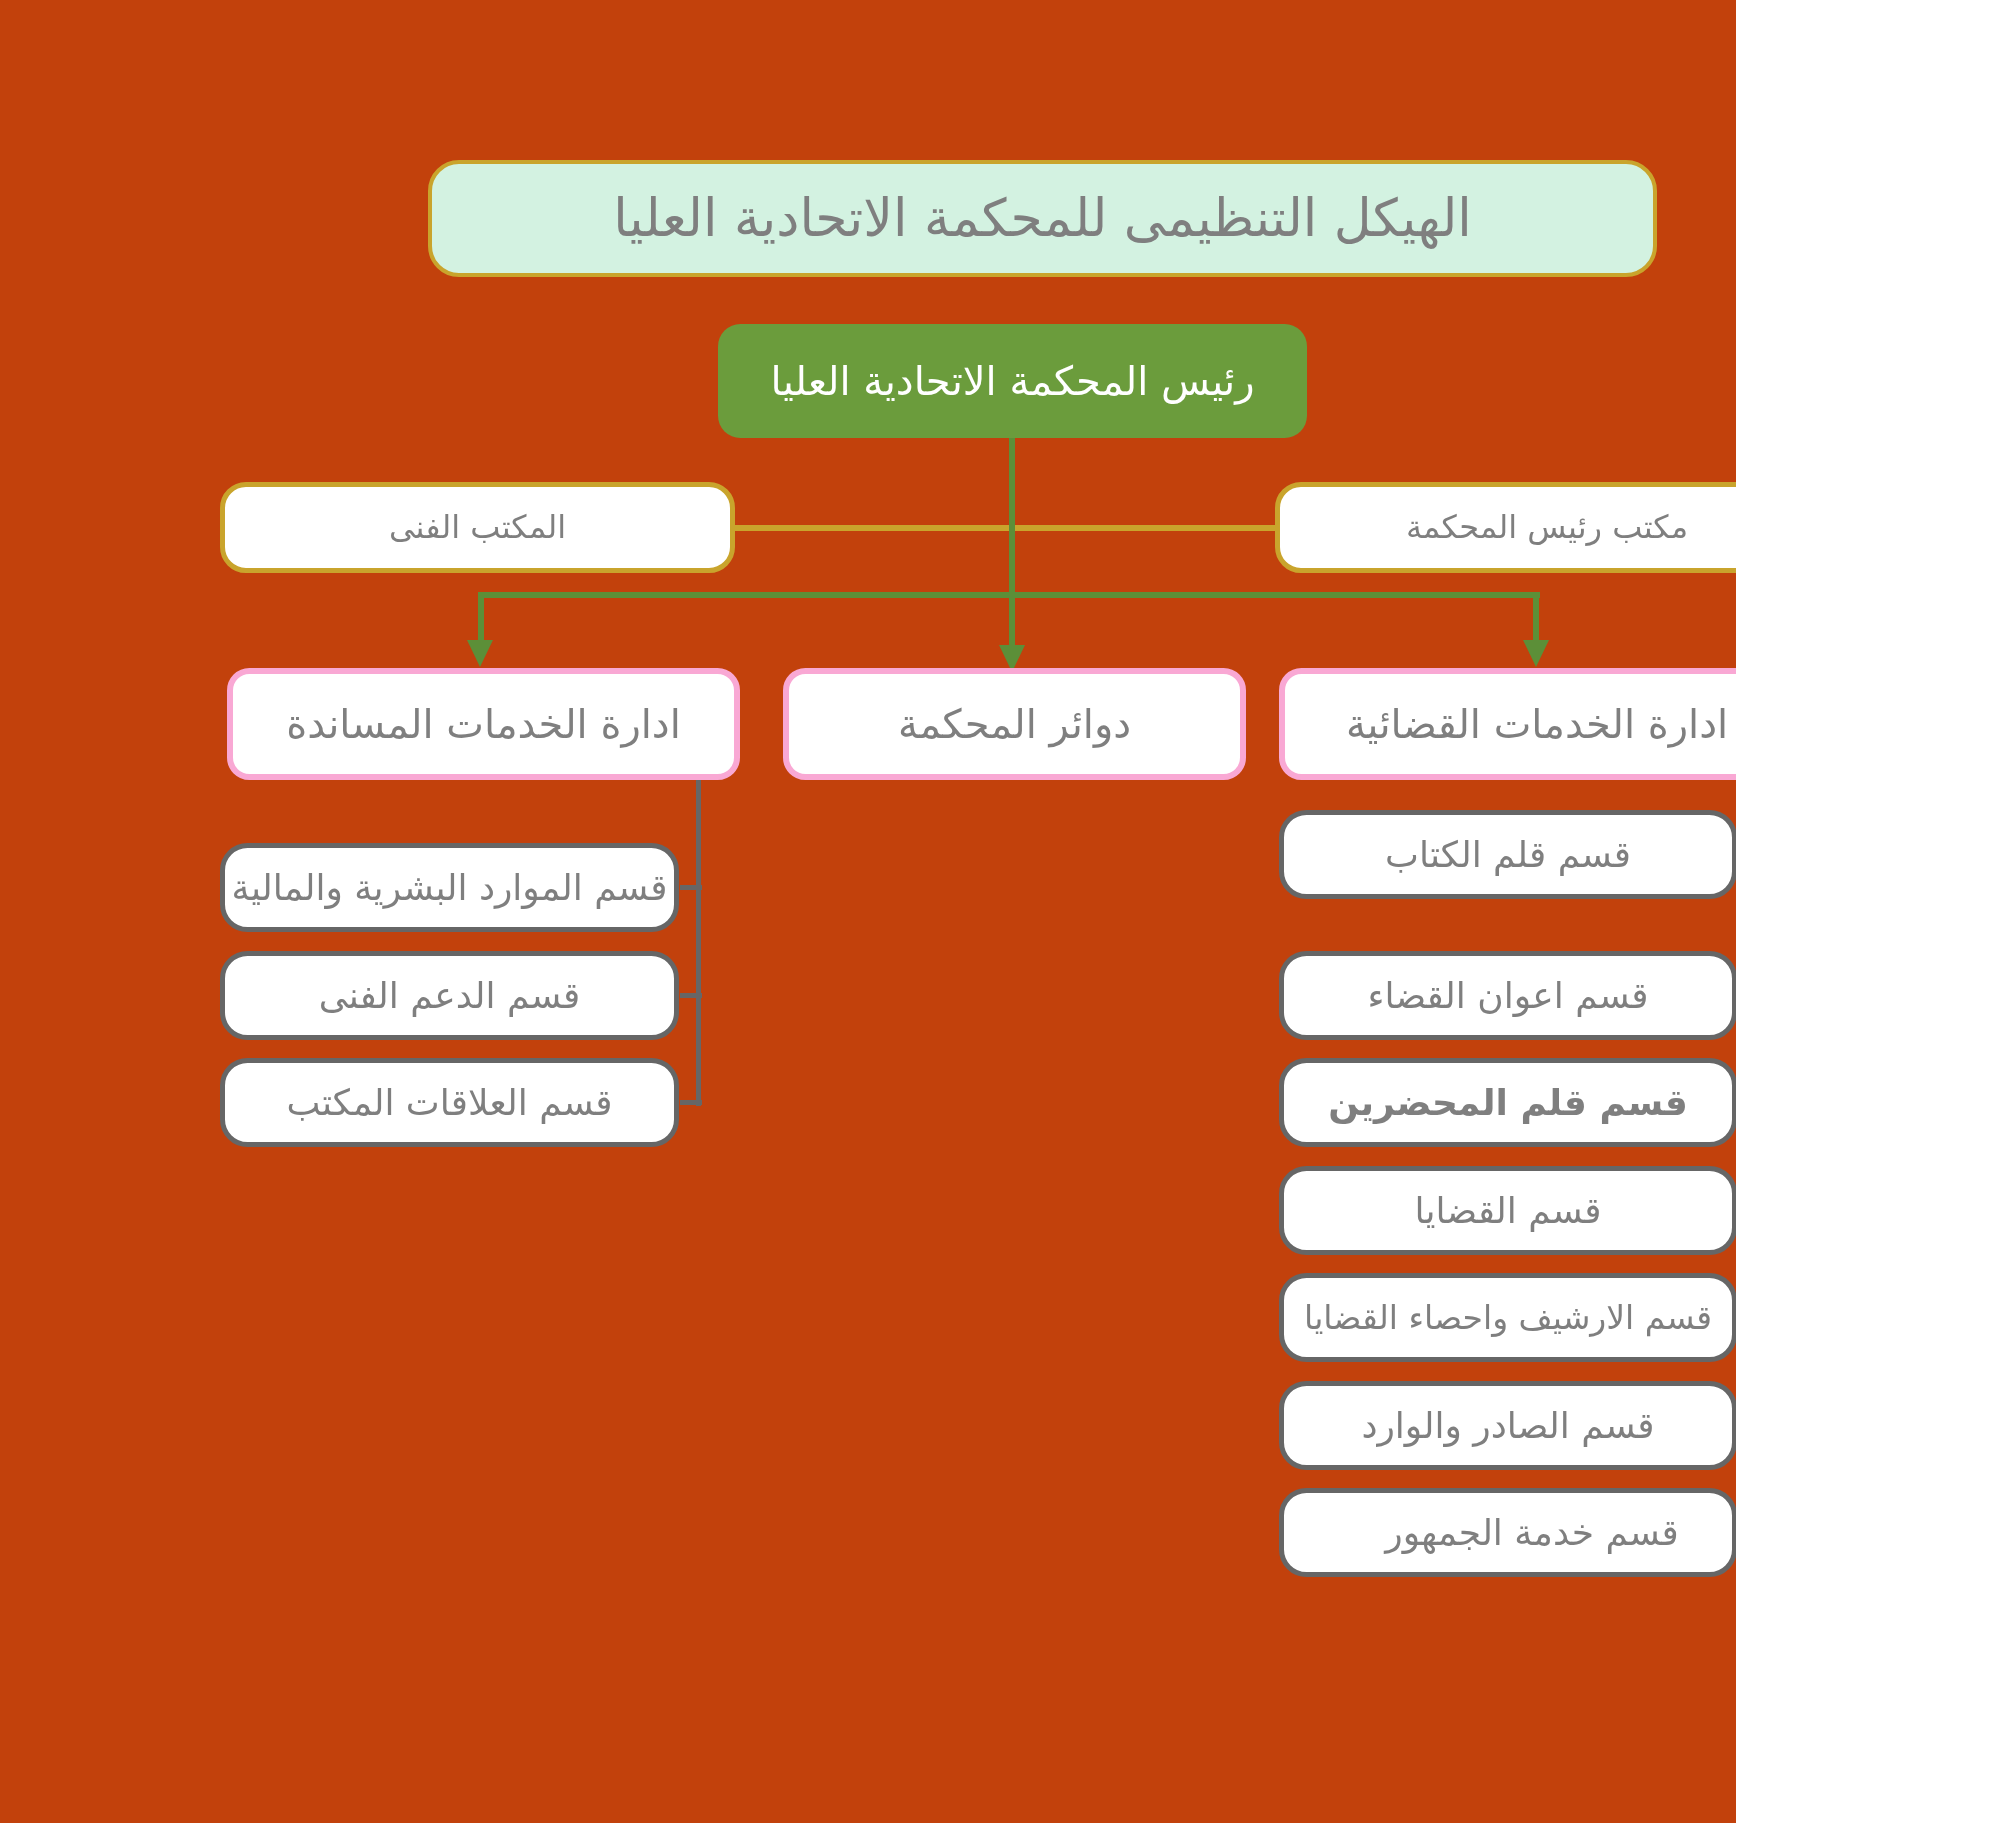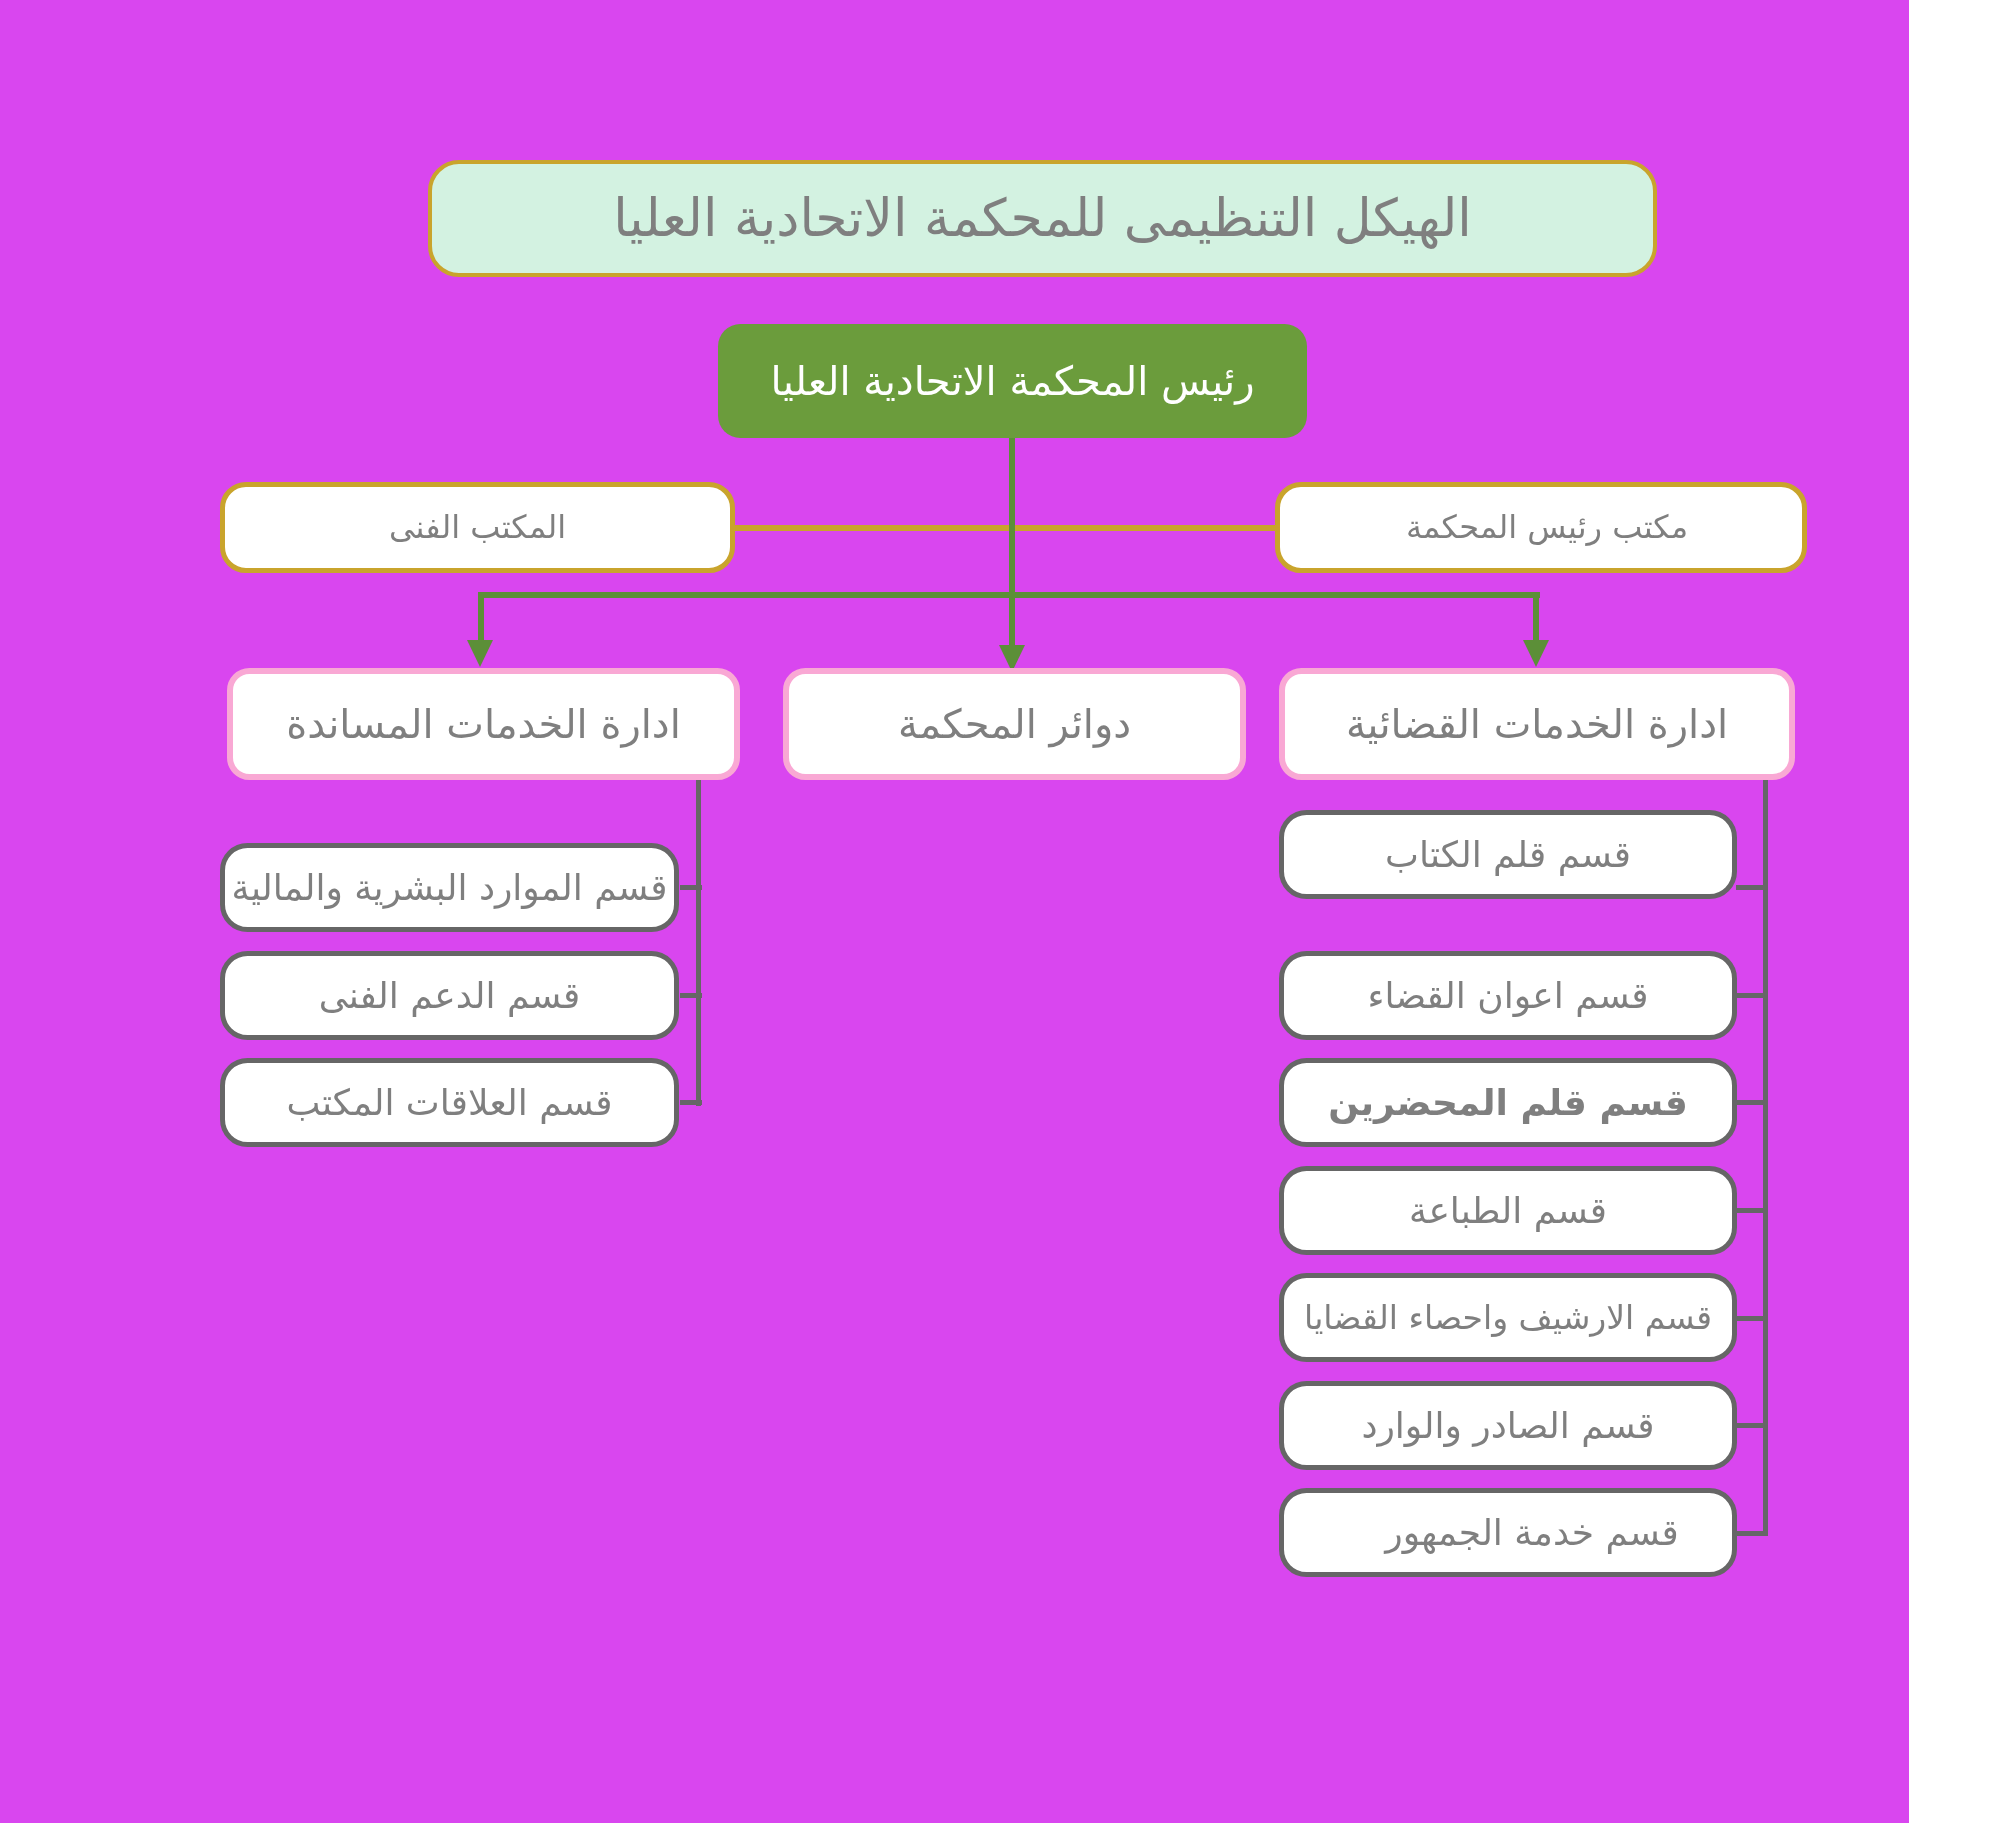--- a/index.html
+++ b/index.html
@@ -1,19 +1,19 @@
 <!DOCTYPE html>
 <html lang="ar" style="font-size:13.8px"><head>
 <meta charset="utf-8">
 <style>
   html,body{margin:0;padding:0;background:#ffffff;}
   #canvas{
     position:relative;
-    width:1909px;height:1823px;
-    background:#d946ef;
+    width:1736px;height:1823px;
+    background:#c2410c;
     font-family:"DejaVu Sans", sans-serif;
     overflow:hidden;
   }
   .box{
     position:absolute;
     box-sizing:border-box;
     display:flex;align-items:center;justify-content:center;
     background:#ffffff;
     color:#7f7f7f;
     direction:rtl;
@@ -112,19 +112,19 @@
   <div class="box dept-box dept-mid">دوائر المحكمة</div>
   <div class="box dept-box dept-right">ادارة الخدمات القضائية</div>
 
   <div class="box section-box sec-left" style="top:843px;">قسم الموارد البشرية والمالية</div>
   <div class="box section-box sec-left" style="top:951px;">قسم الدعم الفنى</div>
   <div class="box section-box sec-left" style="top:1058px;">قسم العلاقات المكتب</div>
 
   <div class="box section-box sec-right" style="top:810px;">قسم قلم الكتاب</div>
   <div class="box section-box sec-right" style="top:951px;">قسم اعوان القضاء</div>
   <div class="box section-box sec-right" style="top:1058px;font-weight:bold;">قسم قلم المحضرين</div>
-  <div class="box section-box sec-right" style="top:1166px;">قسم الطباعة</div>
+  <div class="box section-box sec-right" style="top:1166px;">قسم القضايا</div>
   <div class="box section-box sec-right fs-sm" style="top:1273px;">قسم الارشيف واحصاء القضايا</div>
   <div class="box section-box sec-right" style="top:1381px;">قسم الصادر والوارد</div>
   <div class="box section-box sec-right" style="top:1488px;padding-left:48px;">قسم خدمة الجمهور</div>
 
 </div>
 
 
 </body></html>

